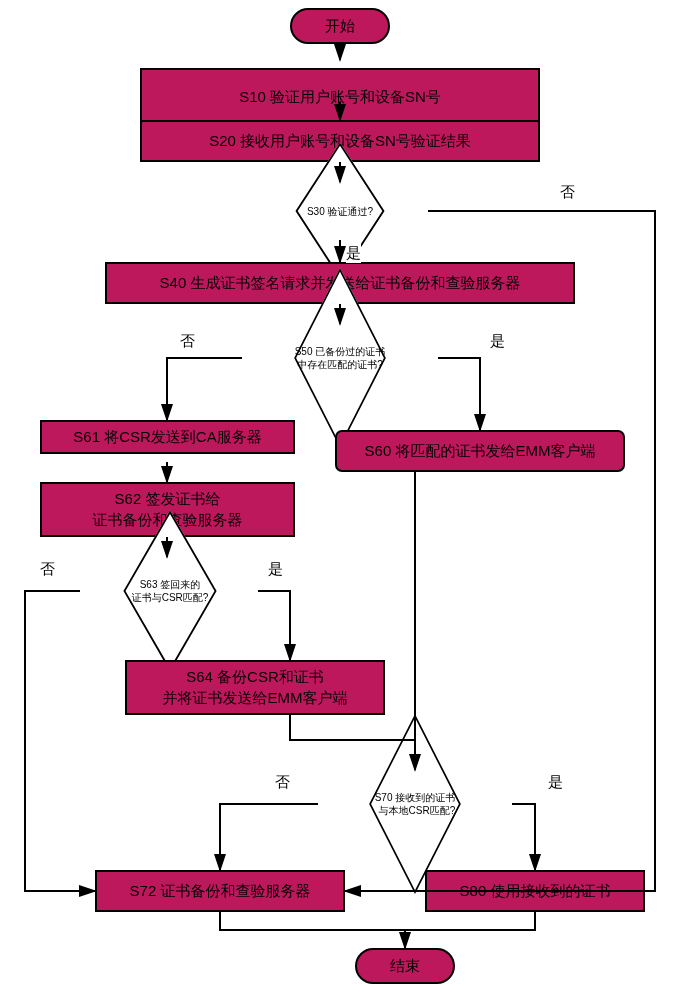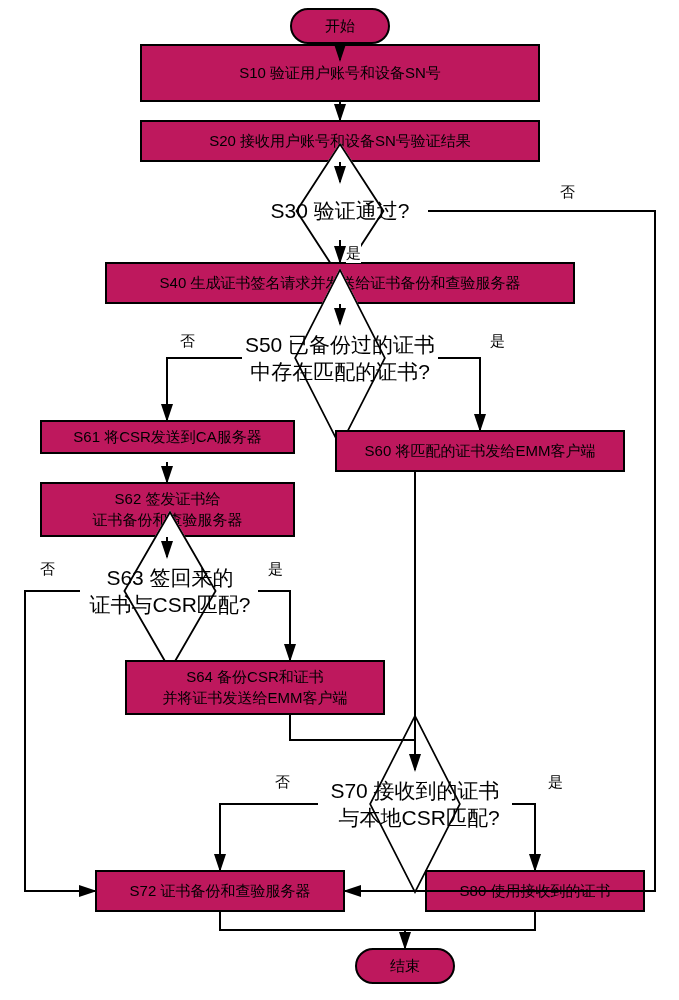--- a/index.html
+++ b/index.html
@@ -38,61 +38,61 @@
     position: absolute;
     border: 2px solid #000;
     background: #fff;
     transform: rotate(45deg);
   }
   .diamond-text {
     position: relative;
     z-index: 2;
     text-align: center;
     line-height: 1.3;
-    font-size: 21px;
+    font-size: 10px;
   }
   svg.connector {
     position: absolute;
     top: 0;
     left: 0;
     width: 679px;
     height: 1000px;
     pointer-events: none;
   }
   .label {
     position: absolute;
     font-size: 15px;
     background: #fff;
   }
 </style>
 </head>
 <body>
 
 <div class="node terminator" style="left:290px; top:8px;">开始</div>
 
-<div class="node" style="left:140px; top:44px; width:400px; height:58px;">S10  验证用户账号和设备SN号</div>
+<div class="node" style="left:140px; top:68px; width:400px; height:58px;">S10  验证用户账号和设备SN号</div>
 
 <div class="node" style="left:140px; top:120px; width:400px; height:42px;">S20  接收用户账号和设备SN号验证结果</div>
 
 <div class="diamond" style="left:250px; top:180px; width:180px; height:62px;">
   <div class="diamond-shape" style="width:80px; height:80px; transform: rotate(45deg) skew(12deg,12deg);"></div>
   <div class="diamond-text">S30  验证通过?</div>
 </div>
 
 <div class="node" style="left:105px; top:262px; width:470px; height:42px;">S40  生成证书签名请求并发送给证书备份和查验服务器</div>
 
 <div class="diamond" style="left:235px; top:322px; width:210px; height:72px;">
   <div class="diamond-shape" style="width:96px; height:96px; transform: rotate(45deg) skew(18deg,18deg);"></div>
   <div class="diamond-text" style="white-space:pre-line;">S50  已备份过的证书
 中存在匹配的证书?</div>
 </div>
 
 <div class="node" style="left:40px; top:420px; width:255px; height:34px;">S61  将CSR发送到CA服务器</div>
 
-<div class="node" style="left:335px; top:430px; width:290px; height:42px;">S60  将匹配的证书发给EMM客户端</div>
+<div class="node" style="left:335px; top:430px; width:290px; height:42px;border-radius:7px;">S60  将匹配的证书发给EMM客户端</div>
 
 <div class="node" style="left:40px; top:482px; width:255px; height:55px; white-space:pre-line;">S62  签发证书给
 证书备份和查验服务器</div>
 
 <div class="diamond" style="left:75px; top:555px; width:190px; height:72px;">
   <div class="diamond-shape" style="width:90px; height:90px; transform: rotate(45deg) skew(15deg,15deg);"></div>
   <div class="diamond-text" style="white-space:pre-line;">S63  签回来的
 证书与CSR匹配?</div>
 </div>
 

